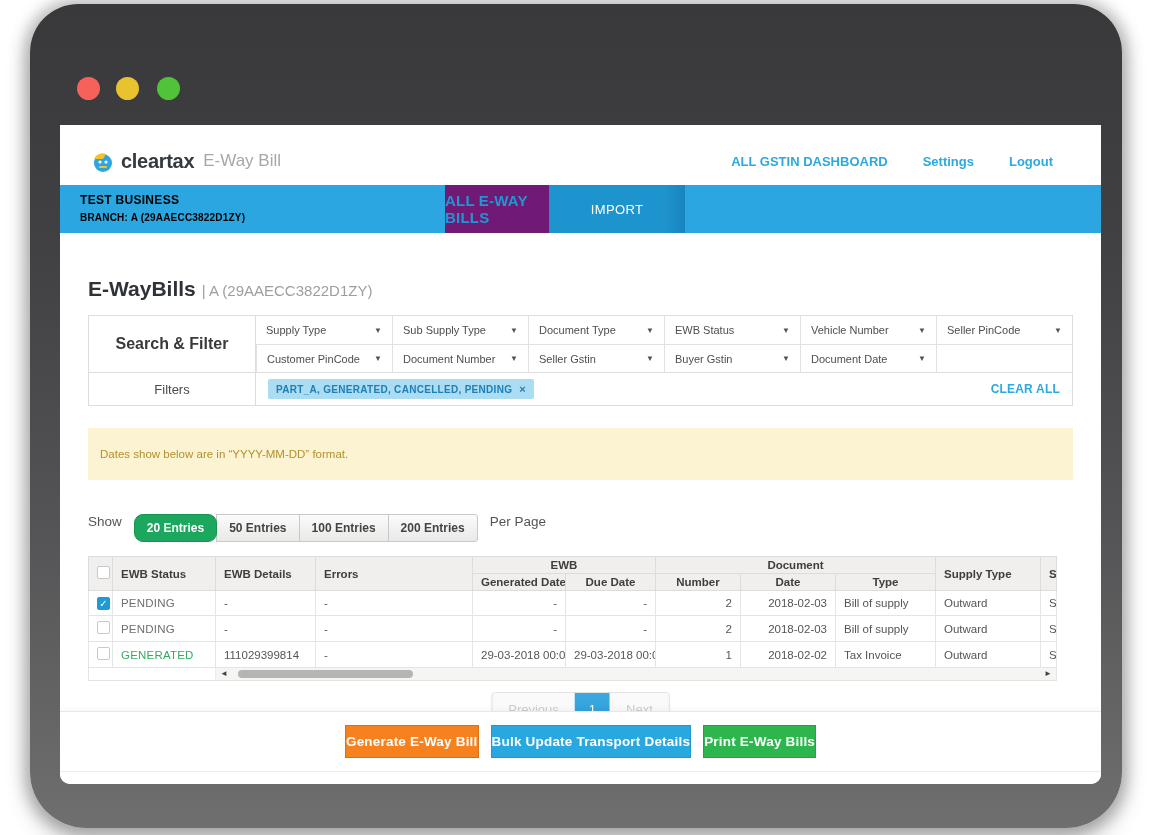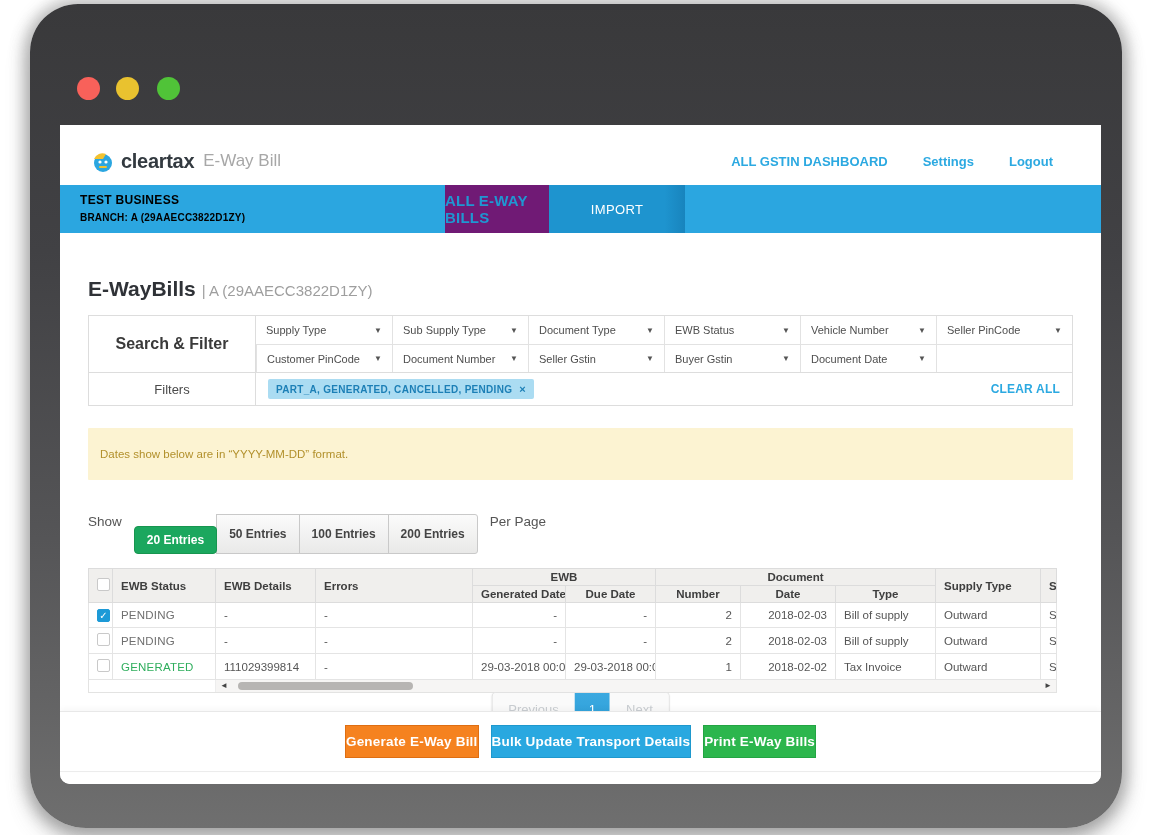--- a/index.html
+++ b/index.html
@@ -65,21 +65,21 @@
   
   .notice { margin-top:22px; background:#FCF3D2; color:#B2902C; font-size:11.5px; padding:20px 12px; border-radius:1px; }
 
   
   .entries-row { margin-top:34px; display:flex; align-items:flex-start; gap:12px; font-size:13.5px; color:#555; }
   .entry-group { display:flex; }
   .entry-btn { padding:6px 12px; font-size:12px; font-weight:700; color:#444;
     background:linear-gradient(#fbfbfb,#e9e9e8); border:1px solid #C9C9C9; margin-left:-1px; cursor:pointer; }
   .entry-btn:first-child { border-radius:3px 0 0 3px; margin-left:0; }
   .entry-btn:last-child { border-radius:0 3px 3px 0; }
-  .entry-btn.active { background:#1BA75E; border-color:#17954F; color:#fff; border-radius:4px; position:relative; z-index:1;margin-top:12px; }
+  .entry-btn.active { background:#1BA75E; border-color:#17954F; color:#fff; border-radius:9px; position:relative; z-index:1; }
 
   
   .table-wrap { margin-top:14px; width:969px; }
   table.ewb { border-collapse:collapse; table-layout:fixed; width:969px; font-size:11.5px; color:#555; }
   table.ewb th, table.ewb td { overflow:hidden; white-space:nowrap; }
   table.ewb th { background:#F0EFED; border:1px solid #DCDCDC; font-weight:700; color:#3E3E3E; padding:2px 8px; font-size:11.5px; height:17px; text-align:left; }
   table.ewb th.c { text-align:center; }
   table.ewb td { border:1px solid #E4E4E4; padding:5px 8px; background:#fff; }
   td.r { text-align:right; }
   td.wrap { white-space:normal; line-height:1.25; }

